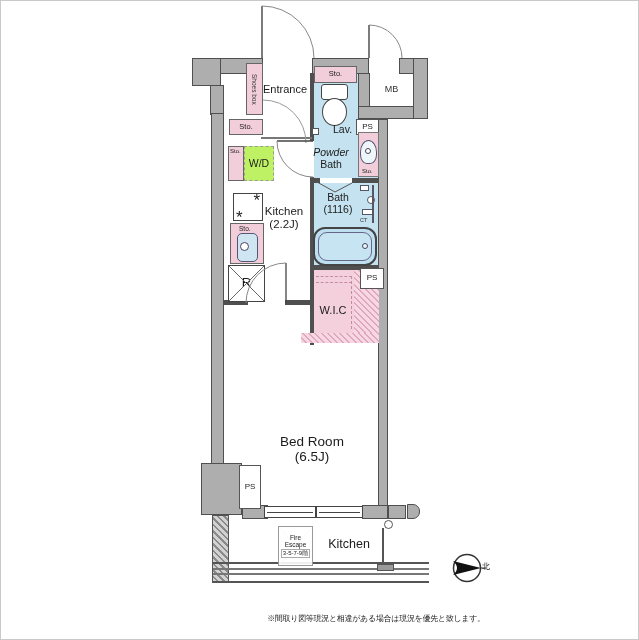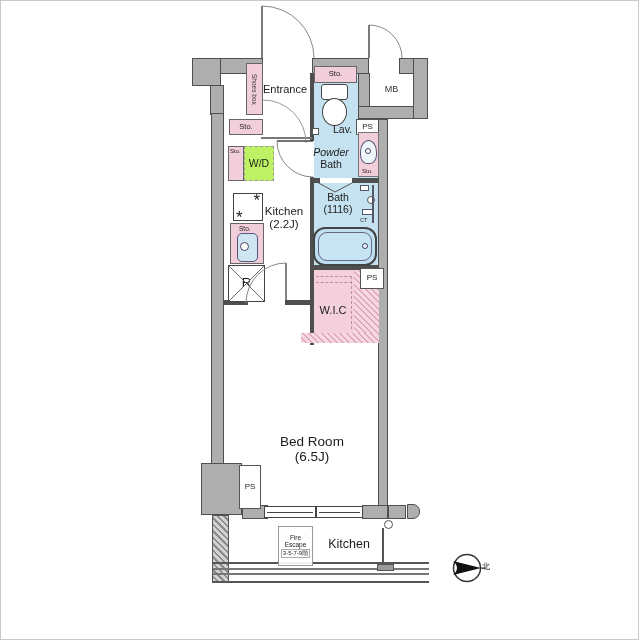--- a/index.html
+++ b/index.html
@@ -159,20 +159,21 @@
     <span class="lbl" style="font-size:11.5px;">(2.2J)</span>
   </div>
   <div class="abs ctr lbl" style="left:311px;top:302px;width:42px;height:15px;font-size:11px;">W.I.C</div>
   <div class="abs ctr" style="left:264px;top:385px;width:94px;height:36px;flex-direction:column;z-index:5;margin-top:46px;">
     <span class="lbl" style="font-size:13.5px;">Bed Room</span>
     <span class="lbl" style="font-size:13.5px;">(6.5J)</span>
   </div>
   <div class="abs ctr lbl" style="left:320px;top:536px;width:56px;height:16px;font-size:12.5px;">Kitchen</div>
 
   <div class="abs lbl" style="left:481px;top:562px;font-size:8px;">北</div>
+  <div class="abs lbl ctr" style="left:225px;top:612px;width:300px;height:13px;font-size:8px;color:#222;letter-spacing:-0.3px;">※間取り図等現況と相違がある場合は現況を優先と致します。</div>
 
   <svg class="overlay" width="639" height="640" viewBox="0 0 639 640">
 
     <line x1="261" y1="5" x2="261" y2="57" stroke="#444" stroke-width="1.4"></line>
     <path d="M261,5 A52,52 0 0 1 313,57" fill="none" stroke="#888" stroke-width="1"></path>
 
     <path d="M262,99 A43,43 0 0 1 305,142" fill="none" stroke="#999" stroke-width="1"></path>
 
     <line x1="368" y1="24" x2="368" y2="57" stroke="#444" stroke-width="1.4"></line>
     <path d="M368,24 A33,33 0 0 1 401,57" fill="none" stroke="#888" stroke-width="1"></path>

